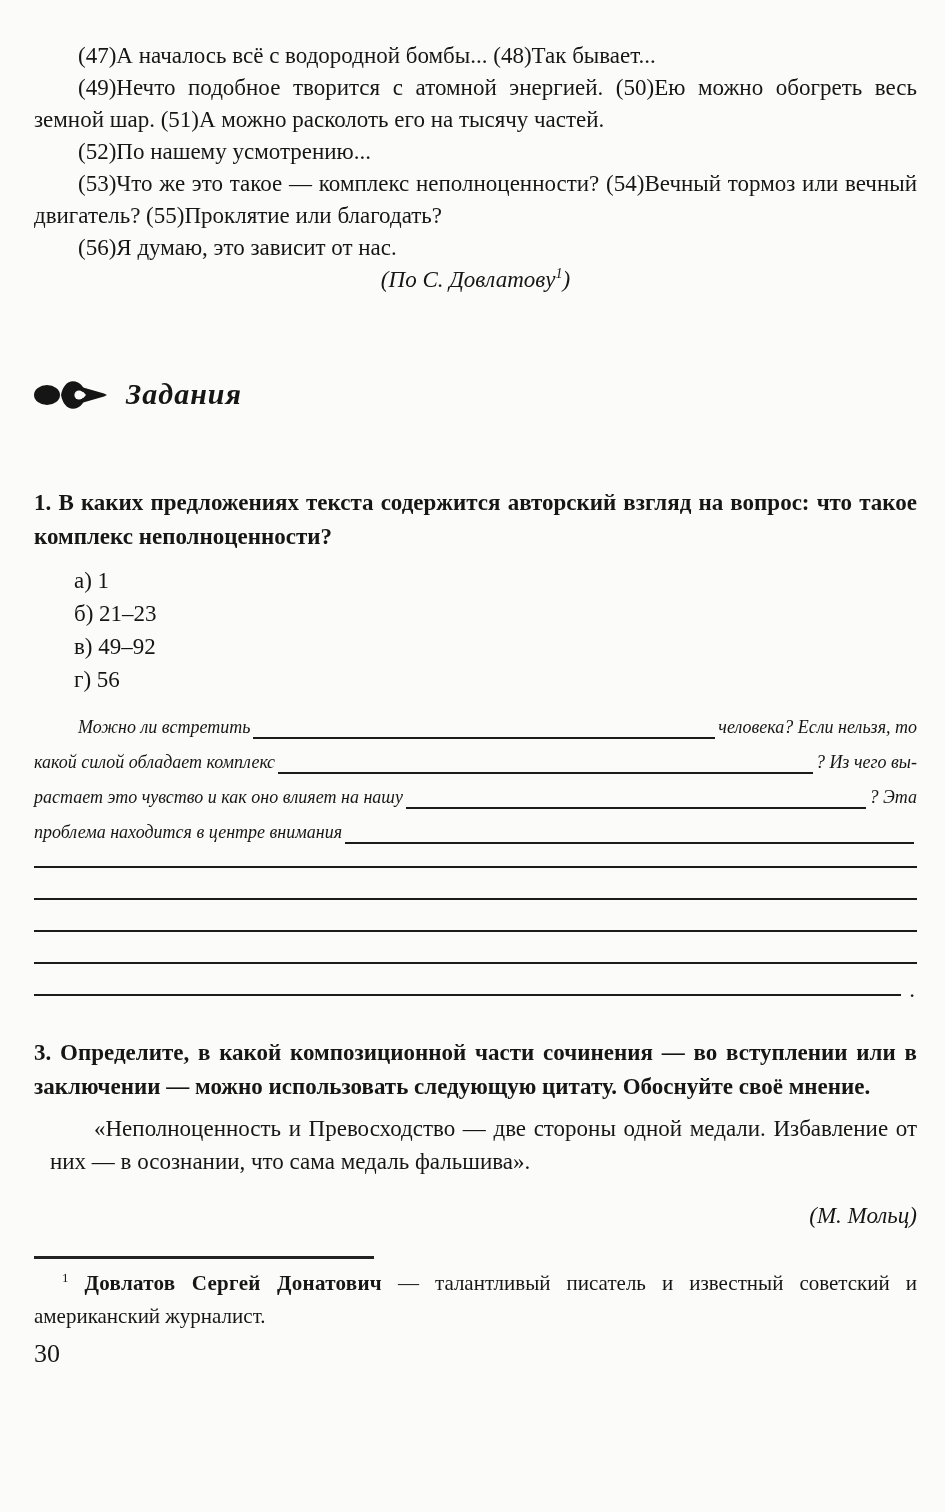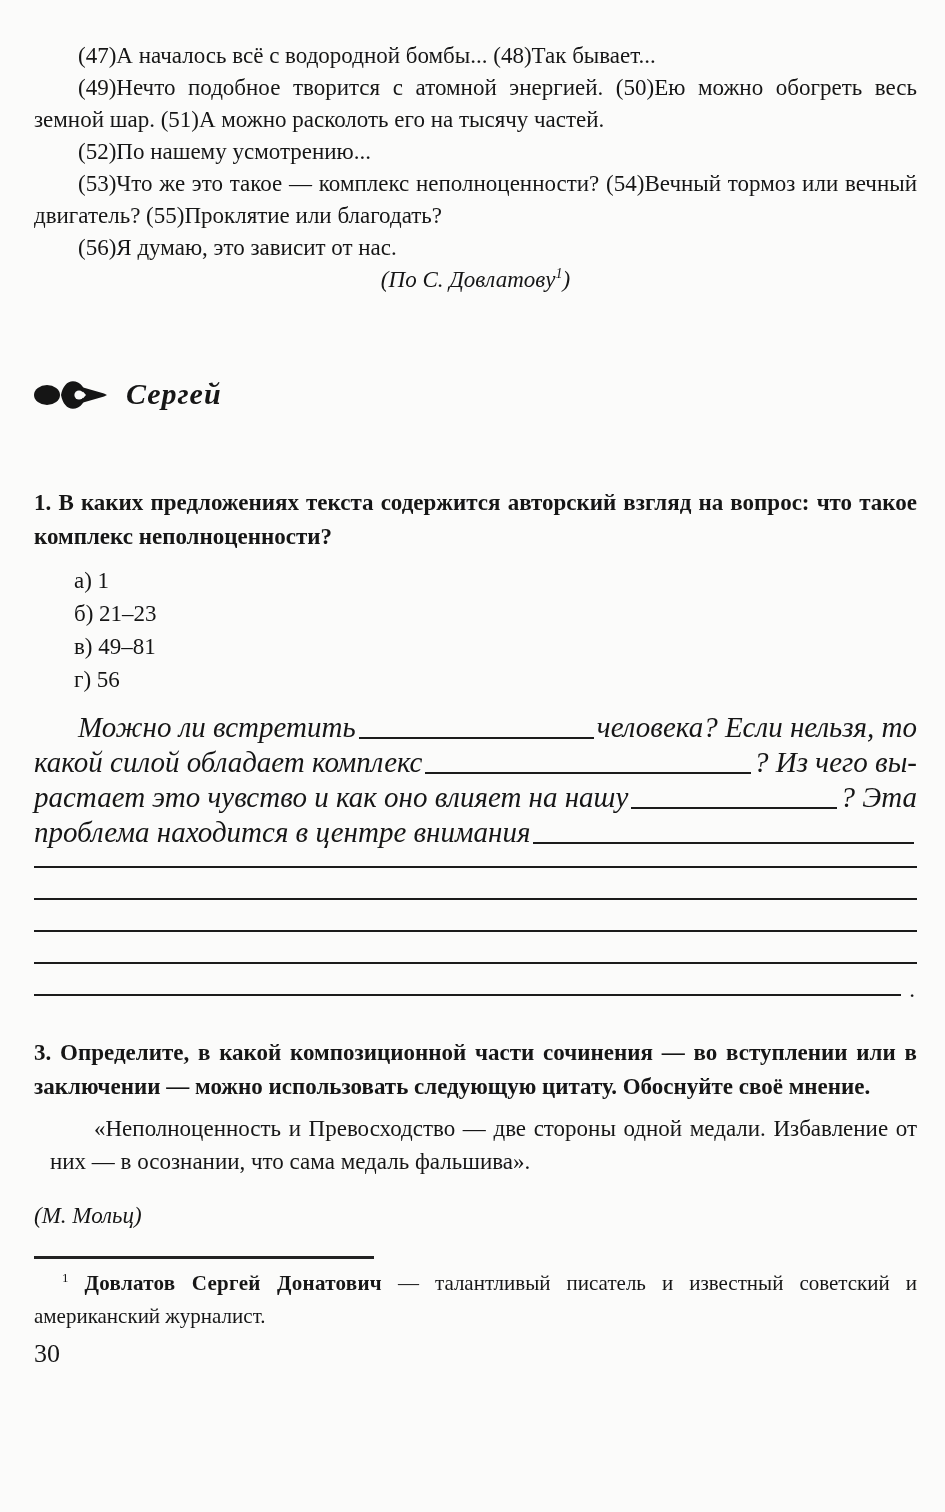--- a/index.html
+++ b/index.html
@@ -65,21 +65,21 @@
     margin: 10px 0 0 0;
     padding: 0 0 0 40px;
     font-size: 23px;
     line-height: 33px;
   }
 
   
   .template {
     margin-top: 14px;
     font-style: italic;
-    font-size: 29px;
+    font-size: 18px;
     font-family: Liberation Serif, serif;
   }
   .tmpl-row {
     display: flex;
     height: 35px;
     line-height: 35px;
   }
   .tmpl-indent { flex: 0 0 44px; }
   .tmpl-text { white-space: nowrap; }
   .tmpl-blank {
@@ -109,21 +109,21 @@
   
   .quote {
     margin: 8px 0 0 16px;
     font-size: 23px;
     line-height: 33px;
     text-align: justify;
     text-indent: 44px;
   }
   .quote-attribution {
     margin: 22px 0 0 0;
-    text-align: left;
+    text-align: right;
     font-style: italic;
     font-size: 23px;
     line-height: 32px;
   }
 
   
   .footnote-rule {
     margin-top: 24px;
     width: 340px;
     height: 3px;
@@ -161,29 +161,29 @@
 
   <div class="section-heading">
     <span class="pen-icon">
       <svg width="74" height="40" viewBox="0 0 74 40" xmlns="http://www.w3.org/2000/svg" aria-hidden="true">
         <ellipse cx="13" cy="21" rx="13" ry="10" fill="#151515"></ellipse>
         <path d="M27 21 C29 10 36 4.5 44 8.5 C47.5 10.5 49.5 13 50.5 16.5 L45 21 L50.5 25.5 C49.5 29 47.5 31.5 44 33.5 C36 37.5 29 32 27 21 Z" fill="#151515"></path>
         <path d="M44 12 L70 19.5 L73 21 L70 22.5 L44 30 L52 21 Z" fill="#151515"></path>
         <circle cx="45" cy="21" r="4.6" fill="#fbfbfa"></circle>
       </svg>
     </span>
-    <span class="heading-text">Сергей</span>
+    <span class="heading-text">Задания</span>
   </div>
 
   <section>
     <p class="statement mt-task1">1. В каких предложениях текста содержится авторский взгляд на вопрос: что такое комплекс неполноценности?</p>
     <ul class="options" id="options-list">
         <li>а) 1</li>
         <li>б) 21–23</li>
-        <li>в) 49–81</li>
+        <li>в) 49–92</li>
         <li>г) 56</li>
       </ul>
   </section>
 
   <section>
     <div class="template" id="template-lines">
         <div class="tmpl-row">
           <span class="tmpl-indent"></span>
           <span class="tmpl-text">Можно ли встретить</span>
           <span class="tmpl-blank"></span>

